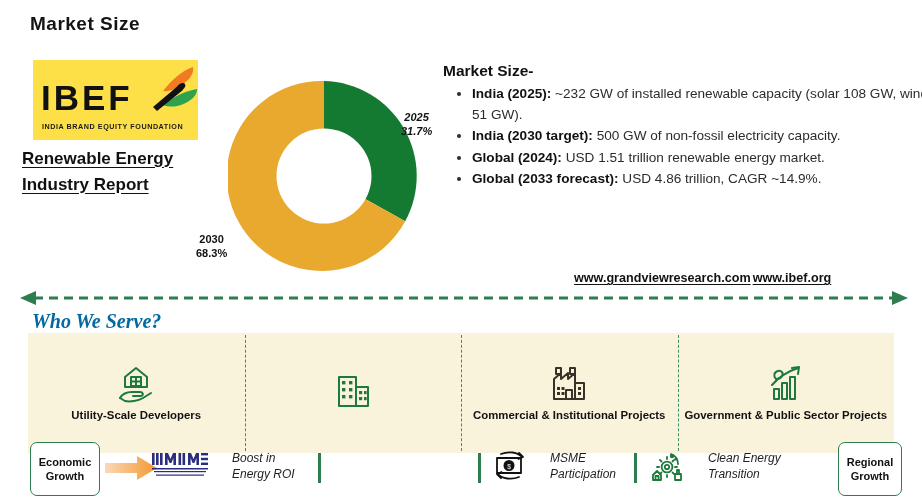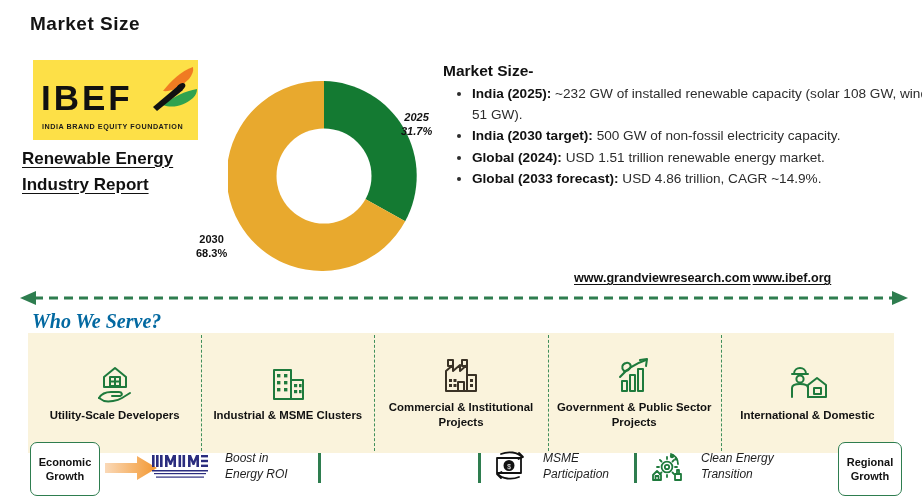--- a/index.html
+++ b/index.html
@@ -100,21 +100,21 @@
   .flow{position:absolute;left:0;top:434px;width:922px;height:69px;}
   .flow-box{
     position:absolute;
     border:1.6px solid #2e7d4f;border-radius:7px;background:#fff;
     display:flex;align-items:center;justify-content:center;
     font-size:11px;font-weight:bold;line-height:14px;text-align:center;color:#111;
   }
   .box-eco{left:30px;top:8px;width:68px;height:52px;}
   .box-reg{left:838px;top:8px;width:62px;height:52px;}
   .flow-arrow{position:absolute;left:105px;top:21px;width:52px;height:26px;}
-  .flow-item{position:absolute;display:flex;align-items:flex-end;gap:15px;}
+  .flow-item{position:absolute;display:flex;align-items:flex-start;gap:22px;}
   .flow-item .fi-txt{
     font-size:12px;font-style:italic;line-height:16px;color:#1f1f1f;white-space:pre-line;
   }
   .fi-1{left:150px;top:16px;}
   .fi-2{left:333px;top:16px;}
   .fi-3{left:492px;top:16px;}
   .fi-4{left:648px;top:16px;}
   .vbar{position:absolute;width:3px;height:30px;background:#2e7d4f;top:19px;}
   .vb-1{left:318px;}
   .vb-2{left:478px;}
@@ -217,21 +217,20 @@
               <rect x="9" y="23" width="3.4" height="3.4"></rect>
                 <rect x="16" y="23" width="3.4" height="3.4"></rect>
               <rect x="26" y="19" width="3.2" height="3.2"></rect>
                 <rect x="31" y="19" width="2.6" height="3.2"></rect>
               <rect x="26" y="25" width="3.2" height="3.2"></rect>
                 <rect x="31" y="25" width="2.6" height="3.2"></rect>
             </g>
           </g>
         </svg>
       </div>
-      <div class="wws-text">Industrial &amp; MSME Clusters</div>
     </div>
 
     <div class="wws-col">
       <div class="wws-icon">
         <svg width="42" height="38" viewBox="0 0 42 38">
           <g fill="none" stroke="#3A3226" stroke-width="2" stroke-linejoin="round">
             <path d="M6 34 L6 14 L13 8 L13 14 L20 8 L20 14 L27 8 L27 34 Z"></path>
             <rect x="8" y="3" width="5" height="6"></rect>
             <rect x="22" y="3" width="5" height="6"></rect>
             <rect x="27" y="18" width="9" height="16"></rect>
@@ -259,35 +258,20 @@
             <rect x="24" y="12" width="5" height="22"></rect>
             <path d="M6 20 C12 13 20 7 32 3"></path>
             <path d="M26 3 L33 2 L32 9"></path>
             <path d="M10 14 C7 11 8 7 12 6 C15 5 18 8 16 11 C15 13 12 14 10 14 Z"></path>
           </g>
         </svg>
       </div>
       <div class="wws-text">Government &amp; Public Sector Projects</div>
     </div>
 
-    <div class="wws-col">
-      <div class="wws-icon">
-        <svg width="42" height="38" viewBox="0 0 42 38">
-          <g fill="none" stroke="#1E7A3C" stroke-width="2" stroke-linejoin="round" stroke-linecap="round">
-            <path d="M8 9 C8 5 11 3 14 3 C17 3 20 5 20 9 Z"></path>
-            <path d="M6 9 L22 9"></path>
-            <circle cx="14" cy="14" r="3.6"></circle>
-            <path d="M6 32 L6 23 C6 20 9 19 14 19 C19 19 22 20 22 23 L22 32"></path>
-            <path d="M22 32 L22 20 L31 13 L40 20 L40 32 Z"></path>
-            <rect x="28" y="23" width="7" height="6"></rect>
-          </g>
-        </svg>
-      </div>
-      <div class="wws-text">International &amp; Domestic</div>
-    </div>
   </div>
 
   <div class="flow">
     <div class="flow-box box-eco">Economic Growth</div>
 
     <svg class="flow-arrow" viewBox="0 0 52 26">
       <defs>
         <linearGradient id="argr" x1="0" y1="0" x2="1" y2="0">
           <stop offset="0" stop-color="#FAD9B8"></stop>
             <stop offset="1" stop-color="#F3972F"></stop>

